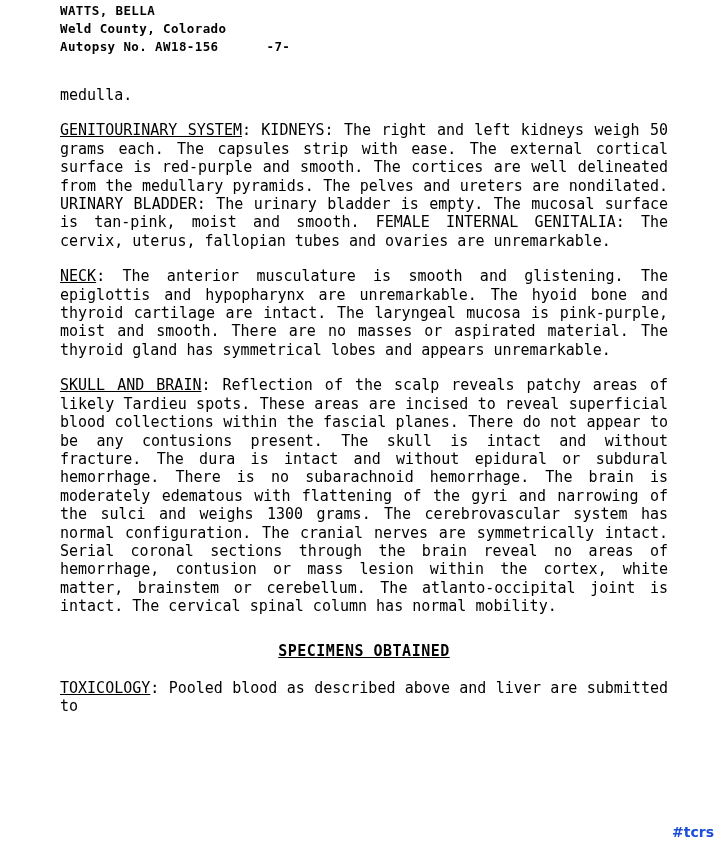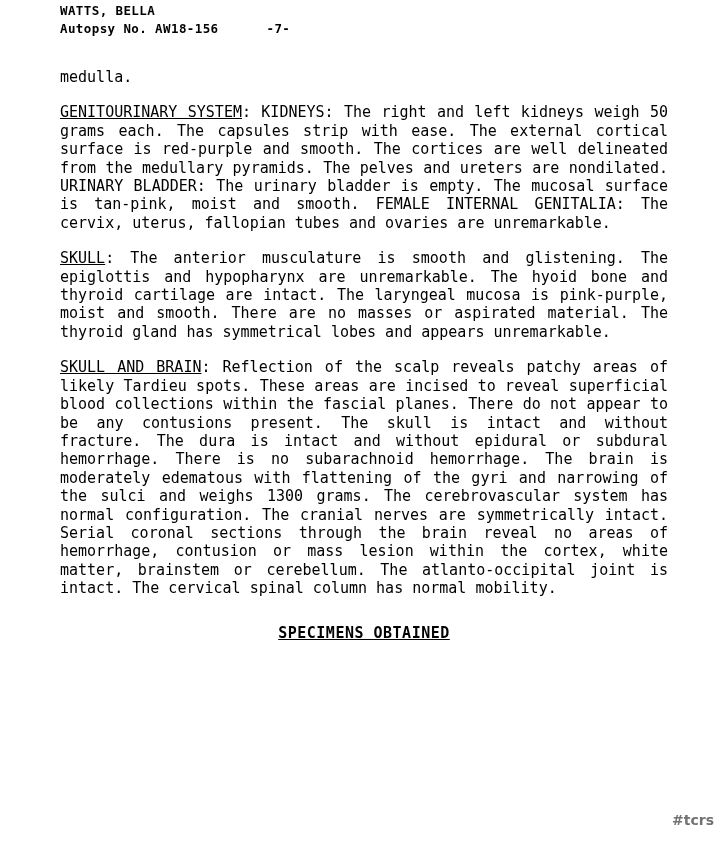--- a/index.html
+++ b/index.html
@@ -63,52 +63,54 @@
   .section-title {
     text-align: center;
     font-weight: bold;
     text-decoration: underline;
     margin: 26px 0 19px 0;
     letter-spacing: 0.5px;
   }
   .watermark {
     position: absolute;
     right: 10px;
-    bottom: 24px;
+    bottom: 12px;
     font-size: 14px;
     font-weight: bold;
     font-family: "DejaVu Sans", "Liberation Sans", sans-serif;
-    color: #737373;
+    color: #1d4ed8;
   }
 </style>
 </head>
 <body>
 
 <div class="page">
 
   <div class="header">
     <div class="line">WATTS, BELLA</div>
+    <div class="line">Weld County, Colorado</div>
     <div class="header-row-3">
       <span class="autopsy">Autopsy No. AW18-156</span>
       <span class="pagenum">-7-</span>
     </div>
   </div>
 
   <div class="body-area">
 
     <p class="para"><span>medulla.</span></p>
 
     <p class="para"><span class="u">GENITOURINARY SYSTEM</span><span>: KIDNEYS: The right and left kidneys weigh 50 grams each. The capsules strip with ease. The external cortical surface is red-purple and smooth. The cortices are well delineated from the medullary pyramids. The pelves and ureters are nondilated. URINARY BLADDER: The urinary bladder is empty. The mucosal surface is tan-pink, moist and smooth. FEMALE INTERNAL GENITALIA: The cervix, uterus, fallopian tubes and ovaries are unremarkable.</span></p>
 
-    <p class="para"><span class="u">SKULL</span><span>: The anterior musculature is smooth and glistening. The epiglottis and hypopharynx are unremarkable. The hyoid bone and thyroid cartilage are intact. The laryngeal mucosa is pink-purple, moist and smooth. There are no masses or aspirated material. The thyroid gland has symmetrical lobes and appears unremarkable.</span></p>
+    <p class="para"><span class="u">NECK</span><span>: The anterior musculature is smooth and glistening. The epiglottis and hypopharynx are unremarkable. The hyoid bone and thyroid cartilage are intact. The laryngeal mucosa is pink-purple, moist and smooth. There are no masses or aspirated material. The thyroid gland has symmetrical lobes and appears unremarkable.</span></p>
 
 
     <p class="para"><span class="u">SKULL AND BRAIN</span><span>: Reflection of the scalp reveals patchy areas of likely Tardieu spots. These areas are incised to reveal superficial blood collections within the fascial planes. There do not appear to be any contusions present. The skull is intact and without fracture. The dura is intact and without epidural or subdural hemorrhage. There is no subarachnoid hemorrhage. The brain is moderately edematous with flattening of the gyri and narrowing of the sulci and weighs 1300 grams. The cerebrovascular system has normal configuration. The cranial nerves are symmetrically intact. Serial coronal sections through the brain reveal no areas of hemorrhage, contusion or mass lesion within the cortex, white matter, brainstem or cerebellum. The atlanto-occipital joint is intact. The cervical spinal column has normal mobility.</span></p>
 
     <div class="section-title">SPECIMENS OBTAINED</div>
 
 
+    <p class="para"><span class="u">TOXICOLOGY</span><span>: Pooled blood as described above and liver are submitted to</span></p>
 
   </div>
 
   <div class="watermark">#tcrs</div>
 
 </div>
 
 </body></html>

